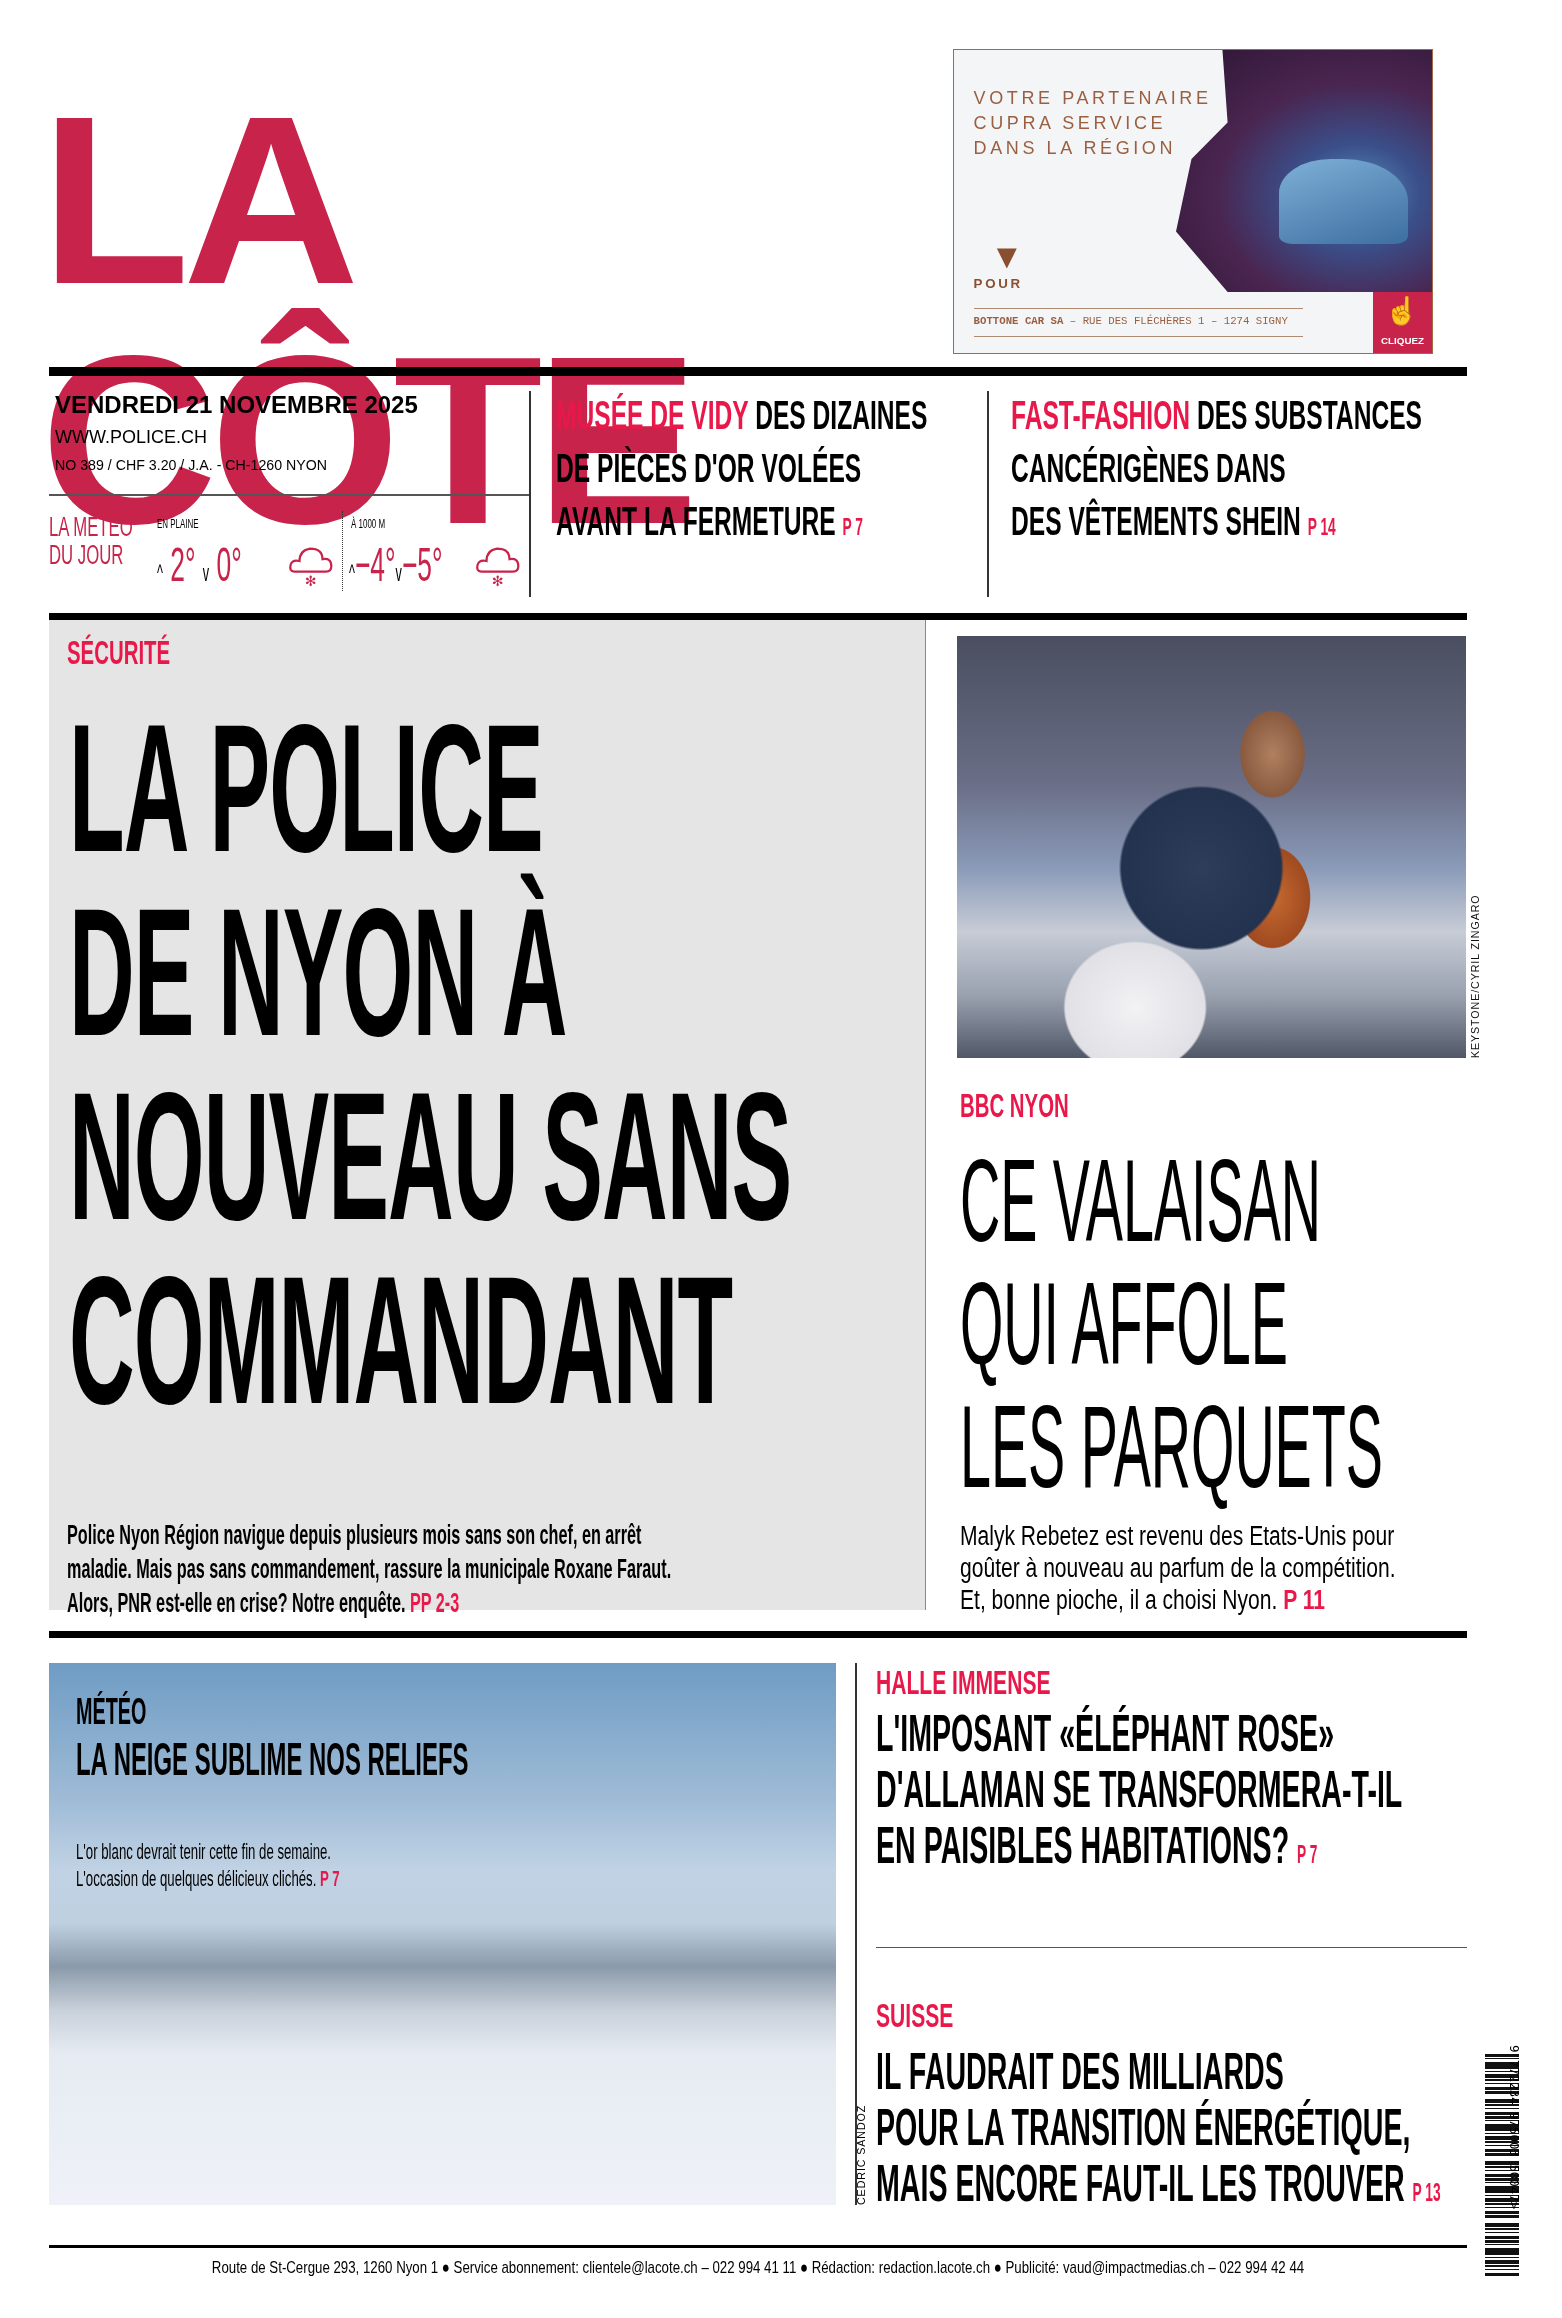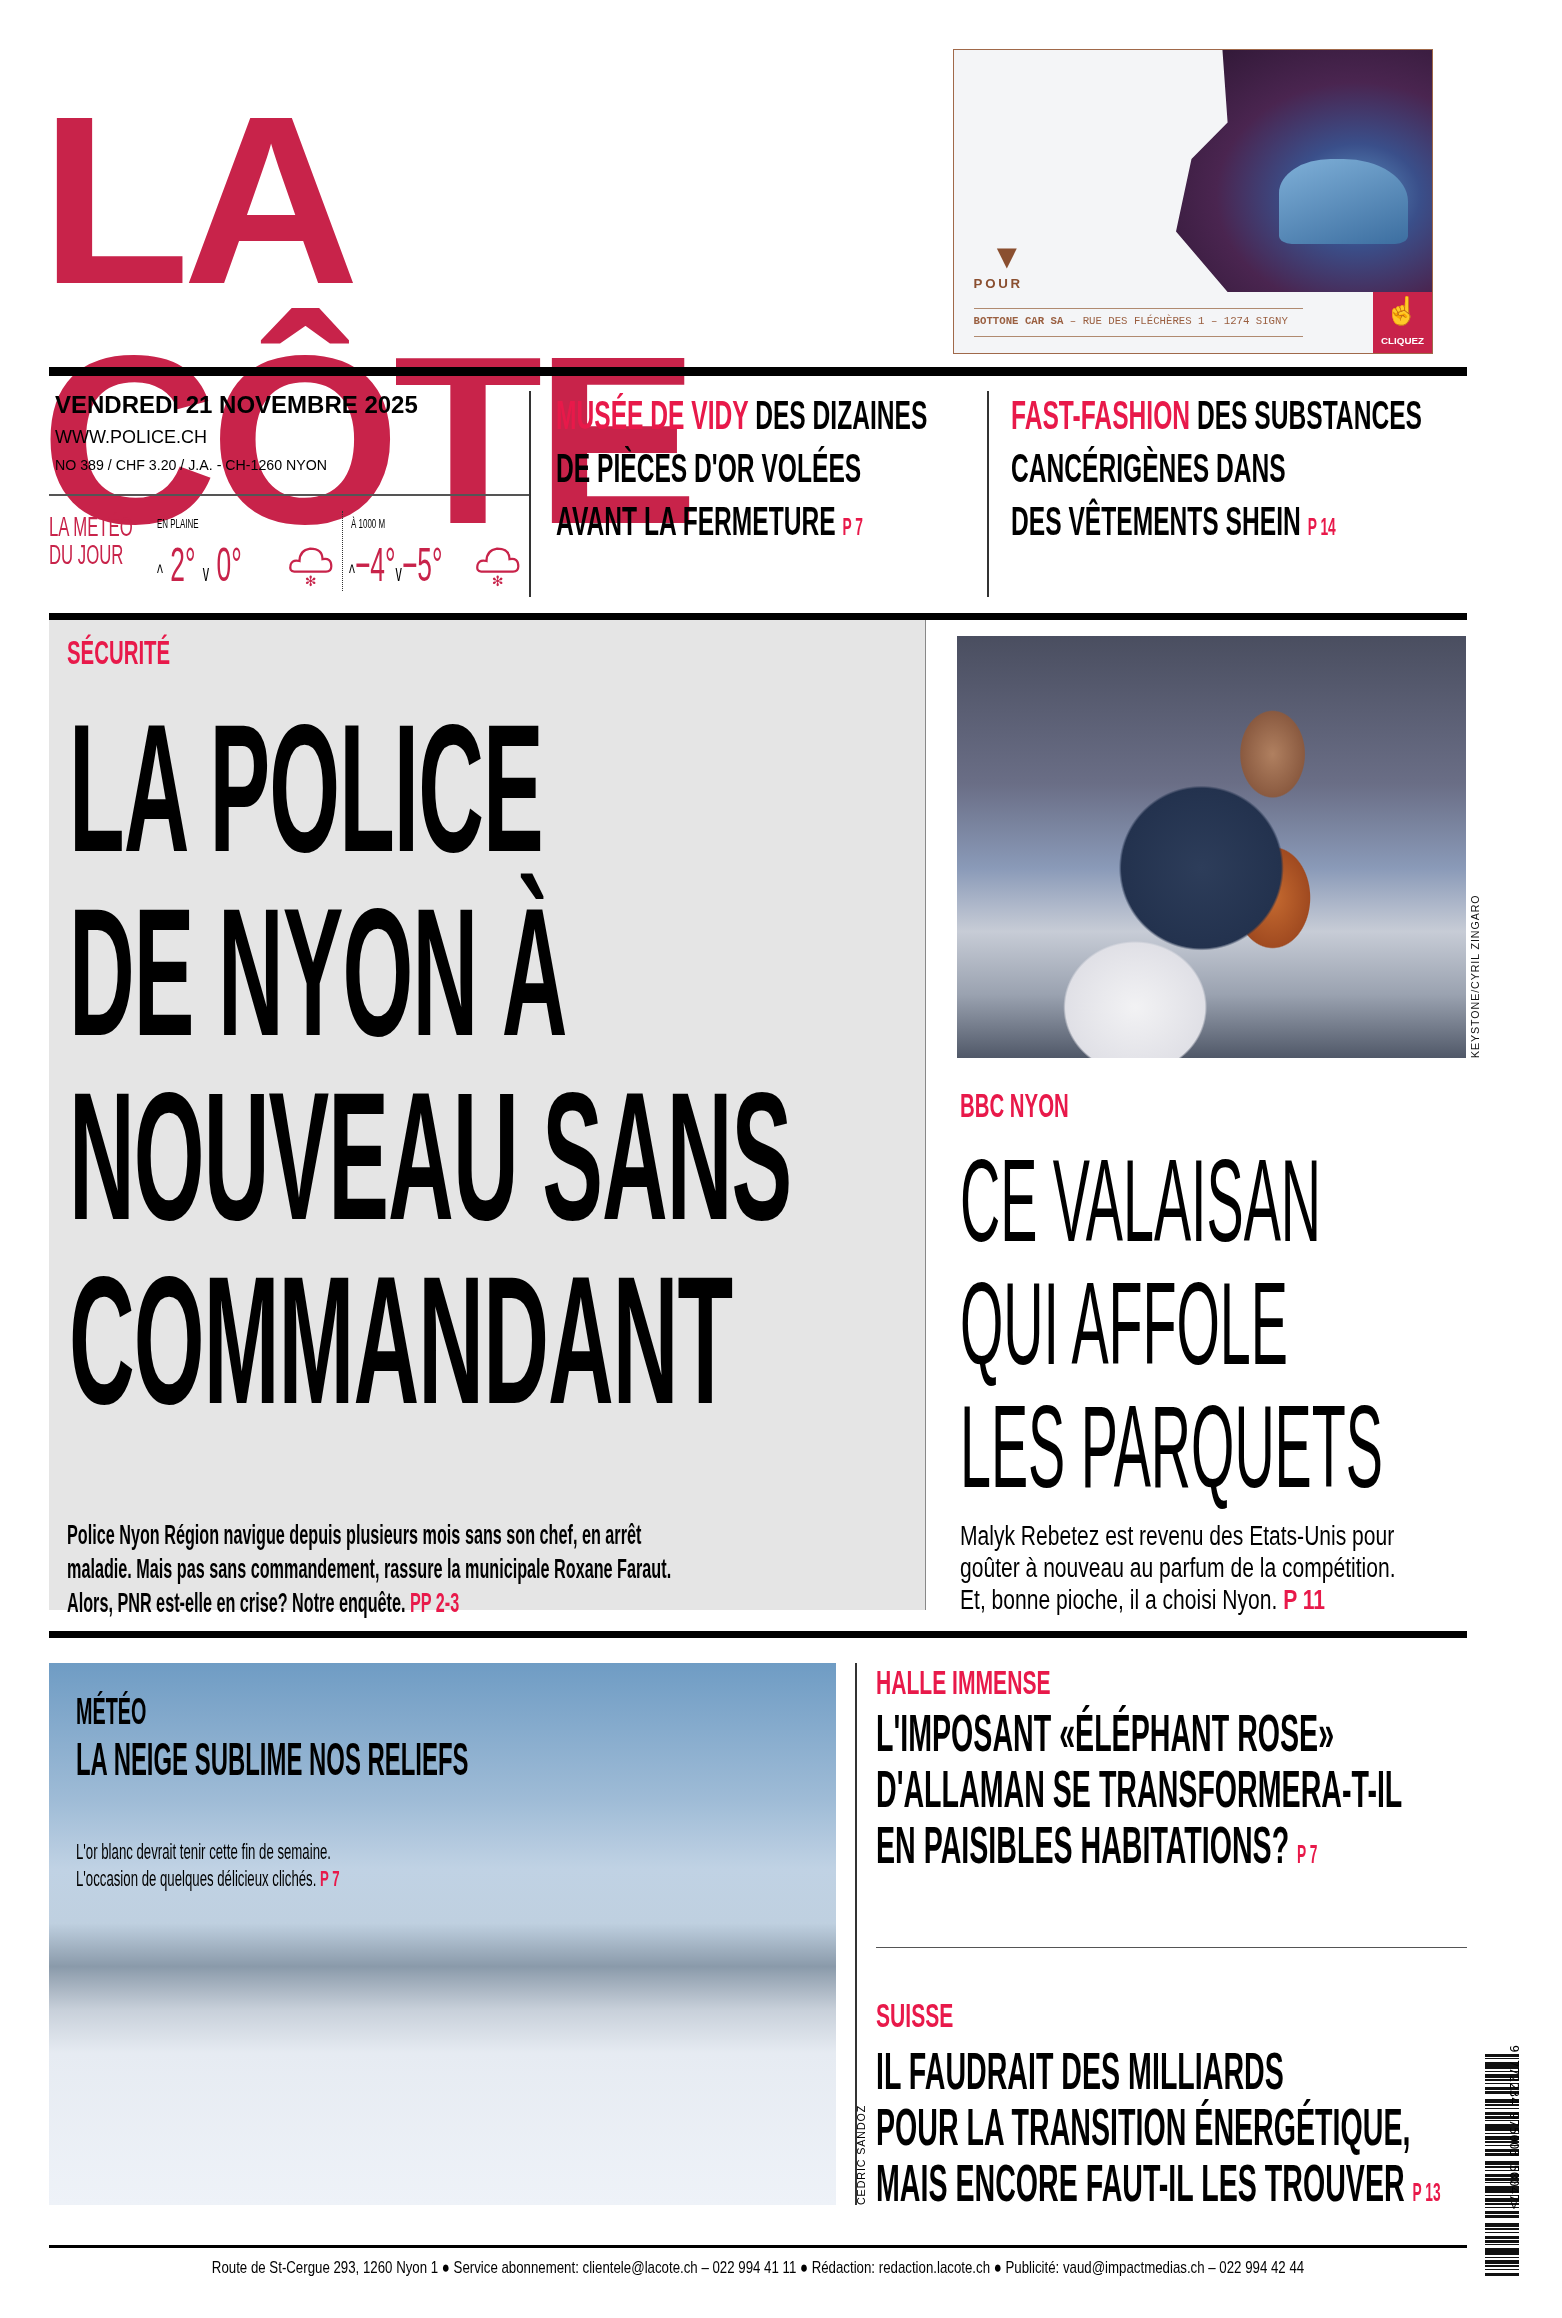--- a/index.html
+++ b/index.html
@@ -98,20 +98,25 @@
 </style>
 </head>
 <body>
 
 <div id="logo" class="abs">
   <div class="txt">LA CÔTE</div>
 </div>
 
 <div id="ad" class="abs">
   <div class="photo"></div>
+  <div class="tagline">
+    <div>VOTRE PARTENAIRE</div>
+    <div>CUPRA SERVICE</div>
+    <div>DANS LA RÉGION</div>
+  </div>
   <div class="cupra-mark">▼</div>
   <div class="cupra-word">POUR</div>
   <div class="rule" style="top:258px"></div>
   <div class="dealer"><b>BOTTONE CAR SA</b><span> – RUE DES FLÉCHÈRES 1 – 1274 SIGNY</span></div>
   <div class="rule" style="top:286px"></div>
   <div class="cta">
     <span class="hand">☝</span>
     <span class="lbl">CLIQUEZ</span>
   </div>
 </div>

